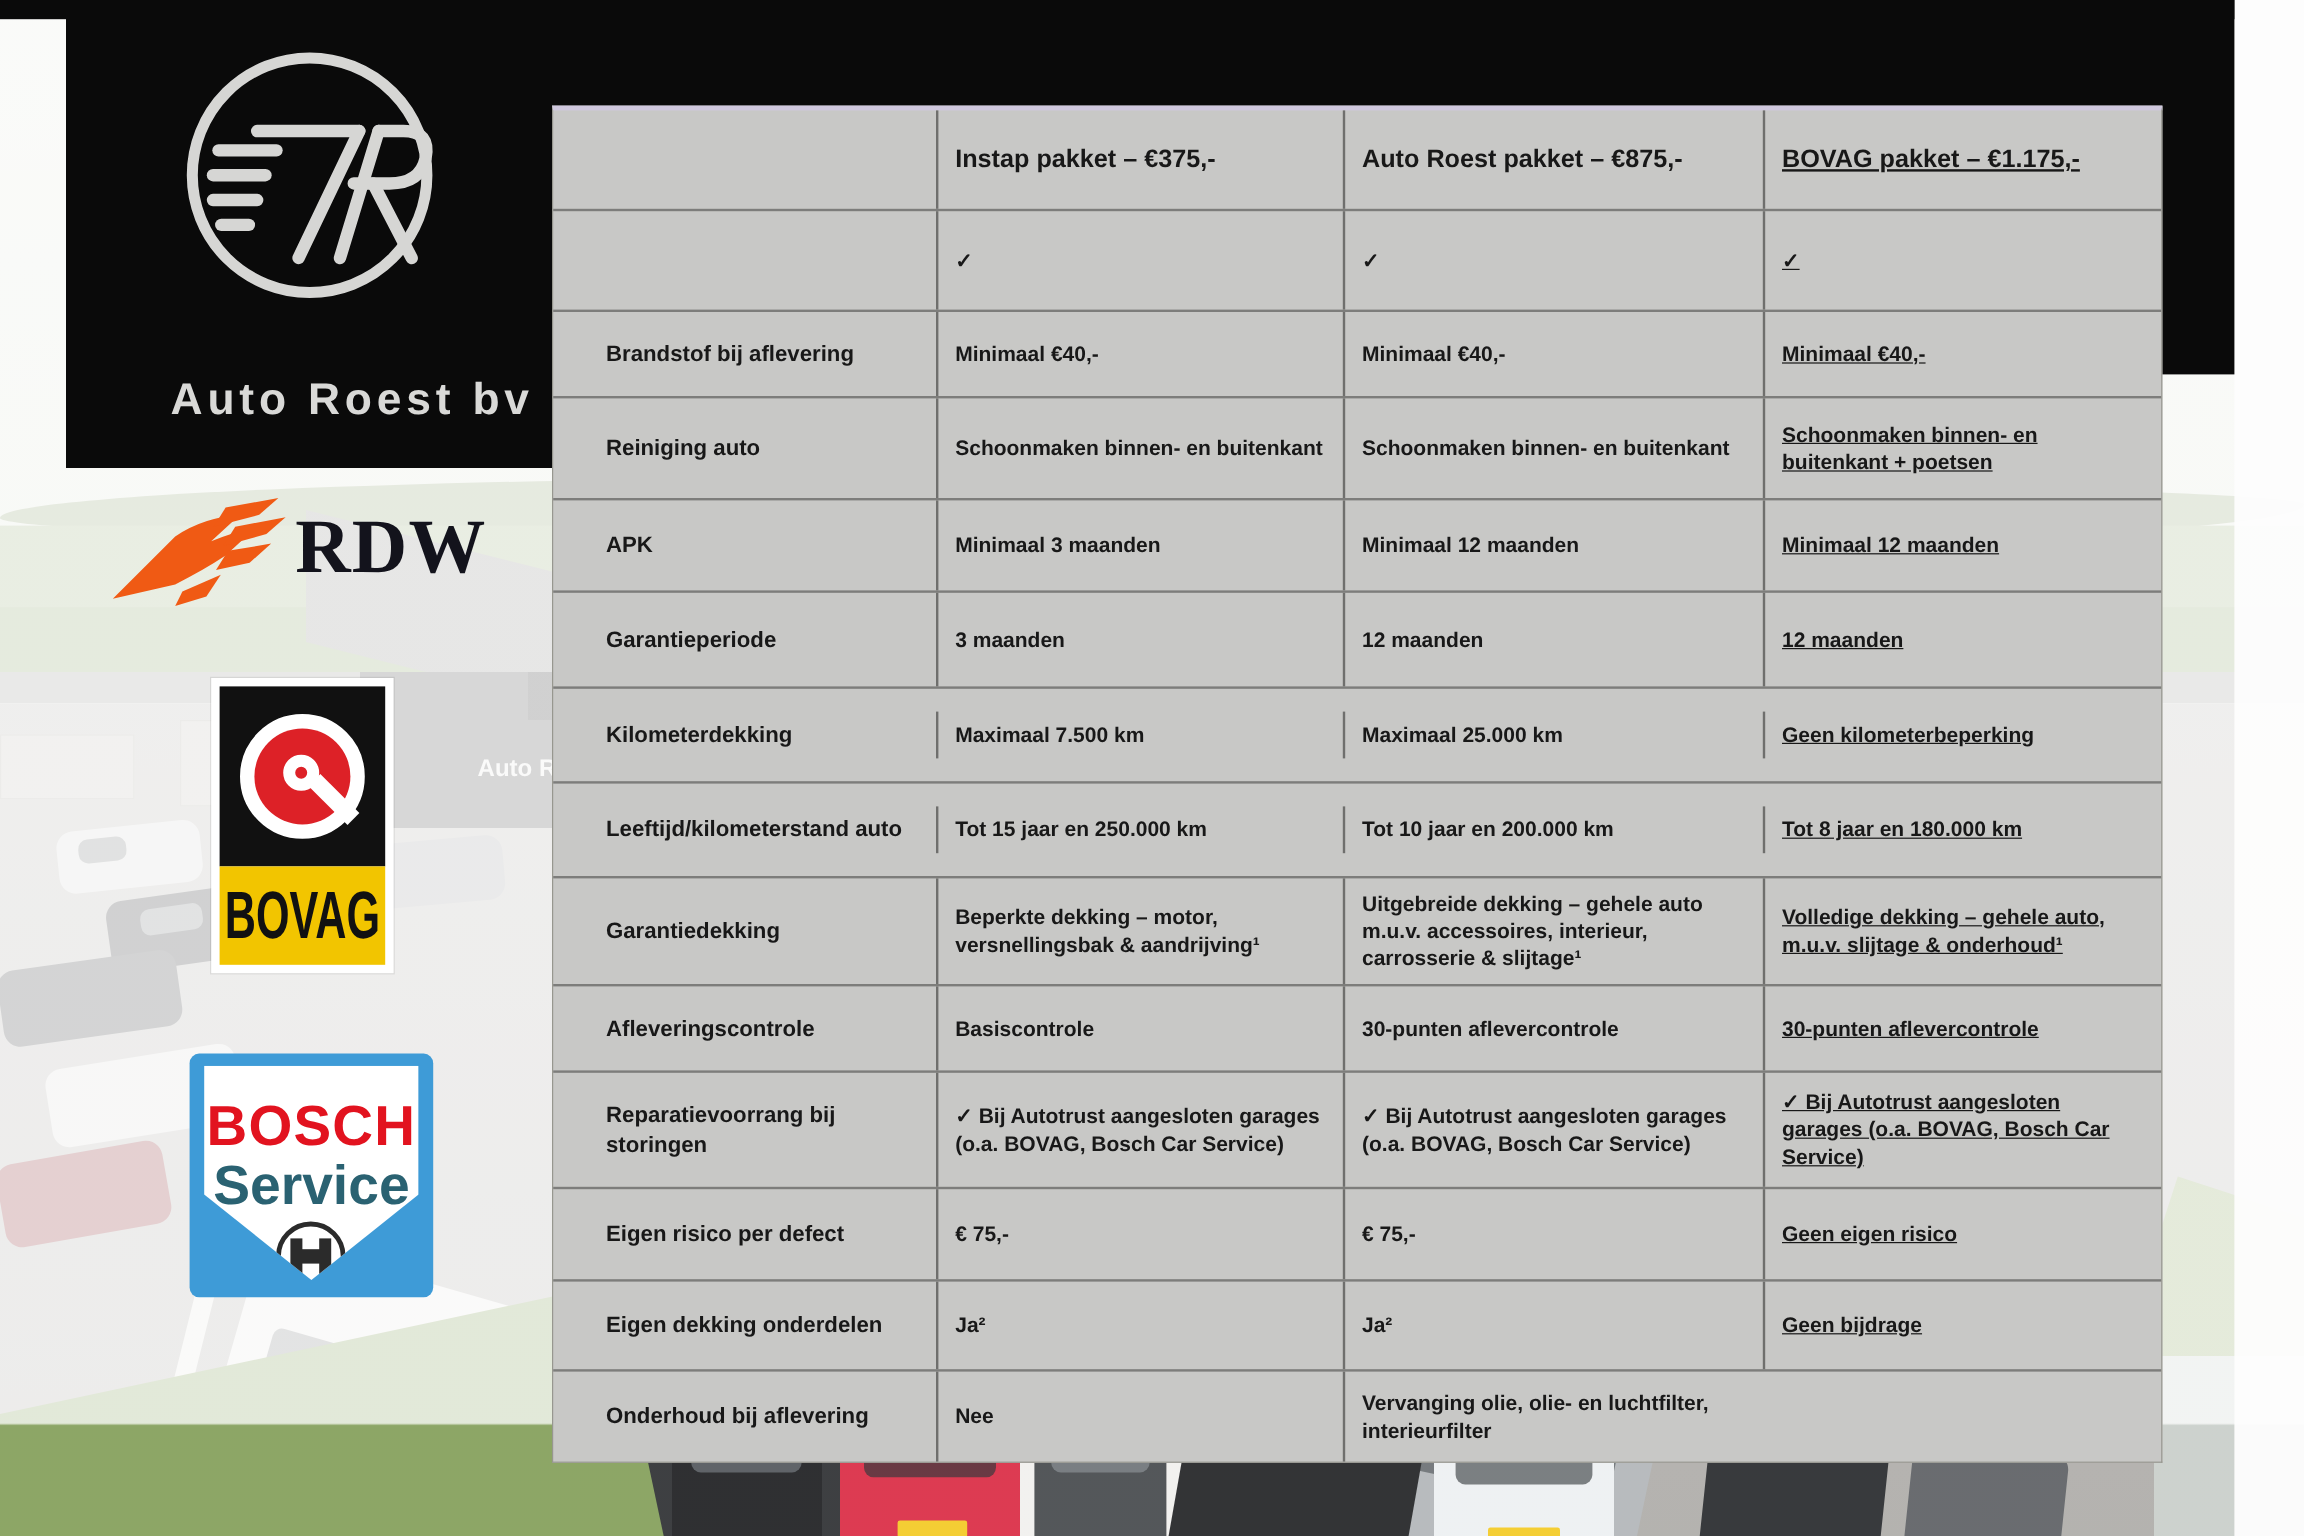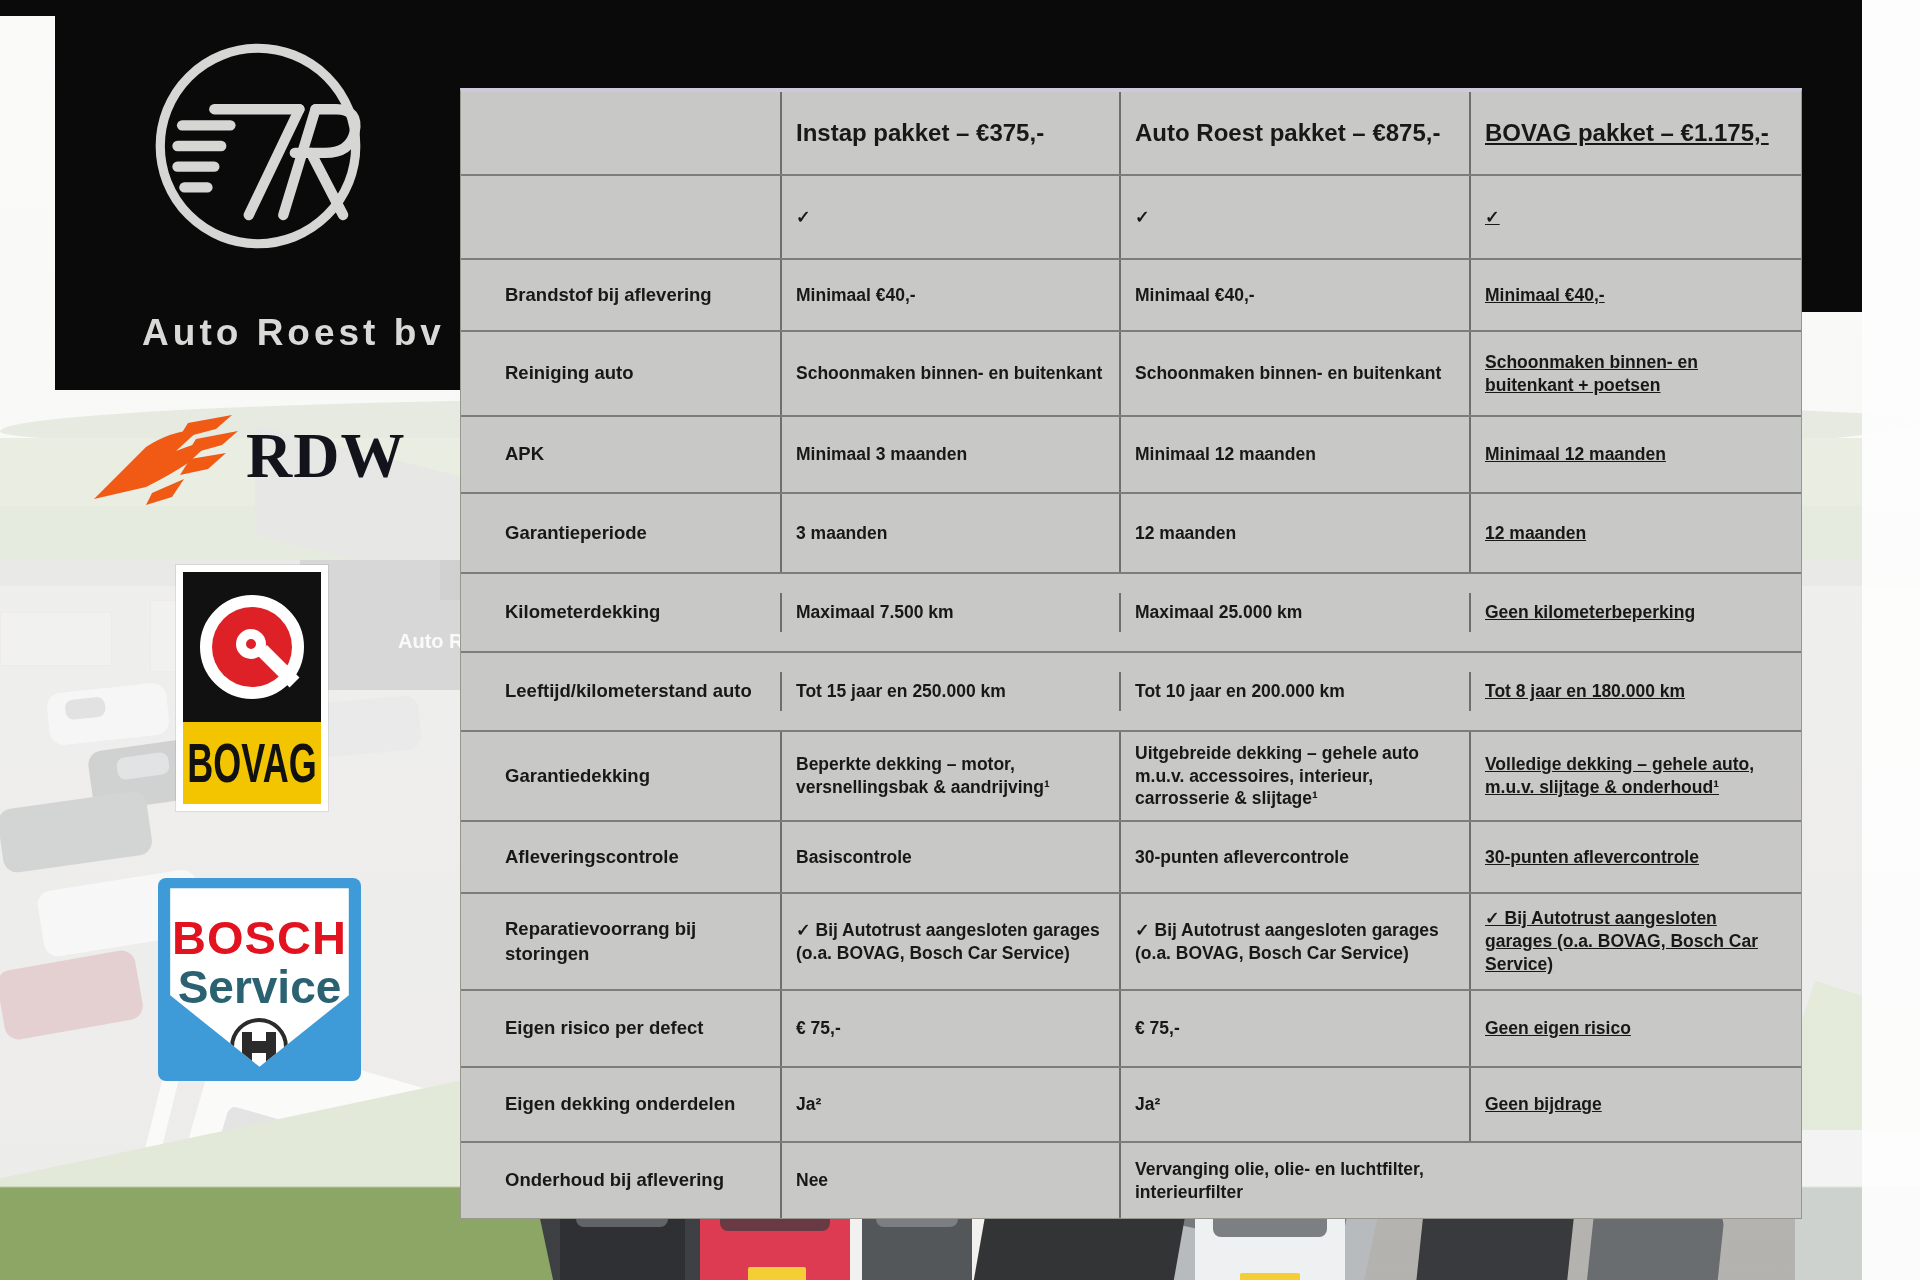--- a/index.html
+++ b/index.html
@@ -77,21 +77,21 @@
   .pkgtable{left:460px;top:88px;width:1340px;z-index:3;
     border:1px solid #97978f;border-top:4px solid #cfc8de;background:#c8c8c6;
     color:#181818;}
   .trow{display:flex;border-top:2px solid #7d7d7b;}
   .trow:first-child{border-top:none;}
   .cell{box-sizing:border-box;display:flex;align-items:center;
     padding:8px 14px;font-weight:bold;font-size:17.5px;line-height:1.3;
     border-left:2px solid #6f6f6d;}
   .cell.lab{border-left:none;font-size:18.5px;}
   .c0{width:319px;padding-left:44px;}.c1{width:339px;}.c2{width:350px;}.c3{width:330px;text-decoration:underline;}
-  .hdr .cell{font-size:24px;text-align:right;}
+  .hdr .cell{font-size:21px;text-align:right;}
   .h82{height:82px;}.h70{height:70px;}.h83{height:83px;}.h75{height:75px;}
   .h78{height:78px;}.h77{height:77px;align-items:center;}.h88{height:88px;}.h95{height:95px;}.h73{height:73px;}
 </style>
 </head>
 <body>
 
 <div class="abs scene">
   <div class="abs sky"></div>
   <div class="abs treeline"></div>
   <div class="abs field"></div>

